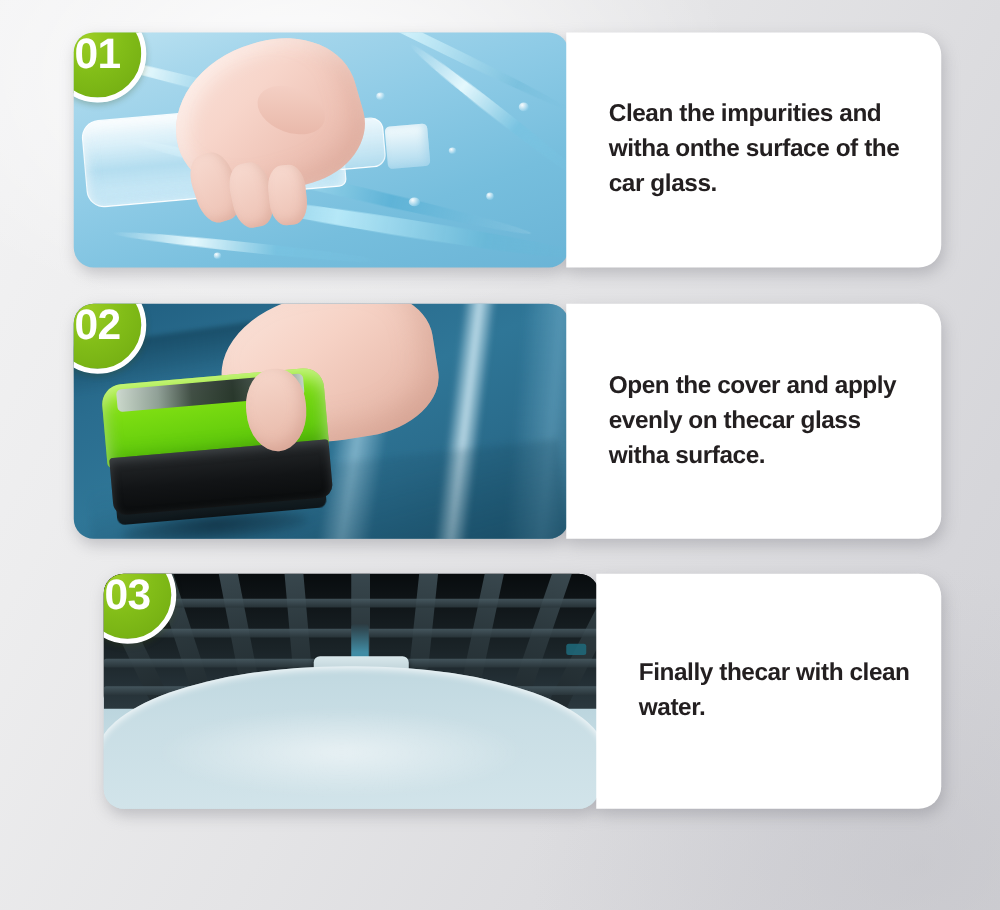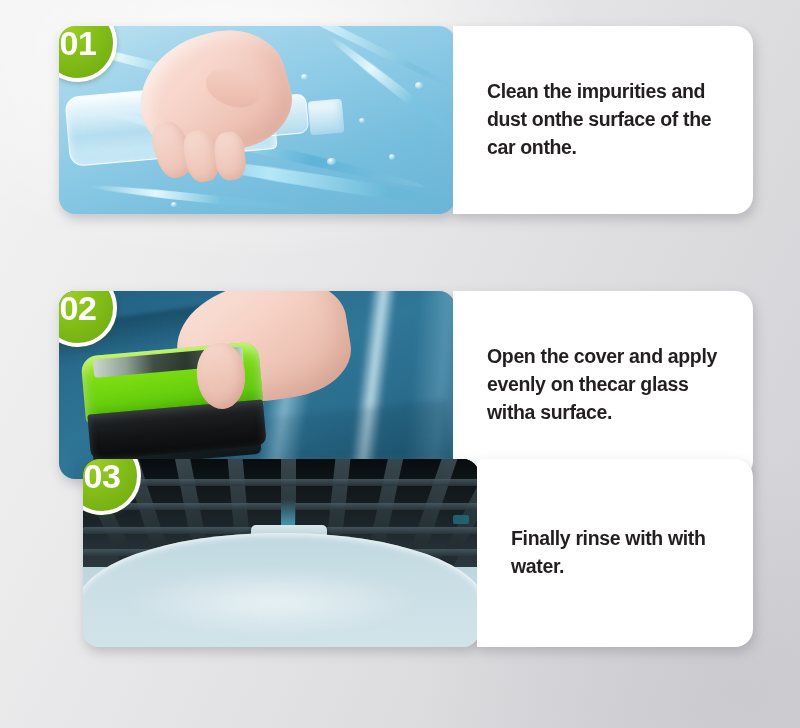--- a/index.html
+++ b/index.html
@@ -43,21 +43,21 @@
   
   .card {
     position: absolute;
     left: 55px;
     width: 694px;
     height: 188px;
     display: flex;
     filter: drop-shadow(2px 5px 6px rgba(120,120,128,0.38));
   }
   .card.s1 { top: 26px; }
-  .card.s2 { top: 243px; margin-top: 48px; }
+  .card.s2 { top: 243px; }
   .card.s3 { top: 459px; }
 
   
   .photo {
     position: relative;
     width: 396px;
     height: 188px;
     border-radius: 16px;
     overflow: hidden;
     flex: none;
@@ -398,21 +398,21 @@
       <div class="hand"></div>
       <div class="thumb"></div>
       <div class="finger f1"></div>
       <div class="finger f2"></div>
       <div class="finger f3"></div>
       <div class="badge">
         <span class="badge-text">01</span>
       </div>
     </div>
     <div class="textpanel">
-      <p class="steptext">Clean the impurities and dust onthe surface of the car onthe.</p>
+      <p class="steptext">Clean the impurities and witha onthe surface of the car glass.</p>
     </div>
   </div>
 
   <div class="card s2">
     <div class="photo p2">
       <div class="hoodline"></div>
       <div class="glare g3"></div>
       <div class="glare g1"></div>
       <div class="glare g2"></div>
       <div class="edge"></div>
@@ -453,17 +453,17 @@
       <div class="mstem"></div>
       <div class="mirror"></div>
       <div class="sticker"></div>
       <div class="hood"></div>
       <div class="hoodglow"></div>
       <div class="badge">
         <span class="badge-text">03</span>
       </div>
     </div>
     <div class="textpanel">
-      <p class="steptext">Finally rinse with with water.</p>
+      <p class="steptext">Finally thecar with clean water.</p>
     </div>
   </div>
 
 </div>
 
 </body></html>

